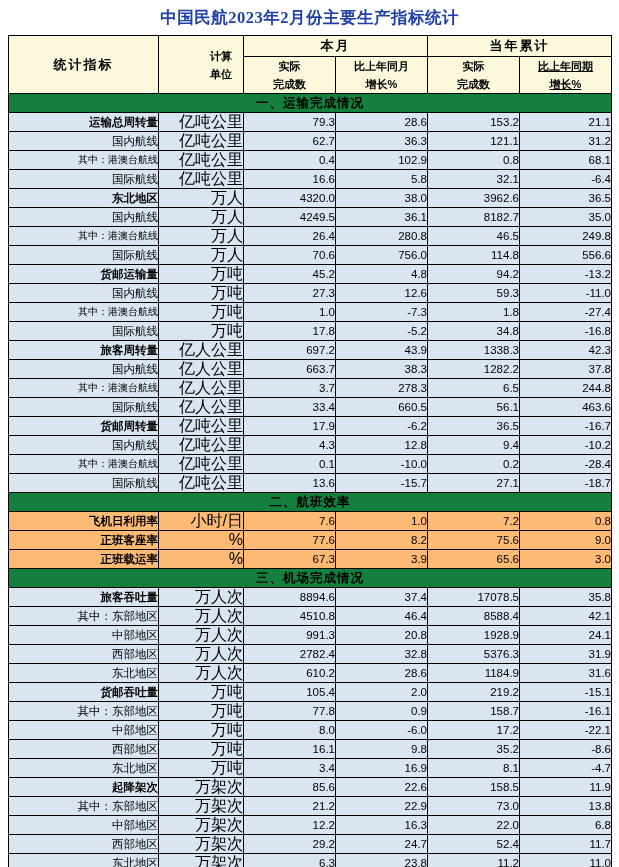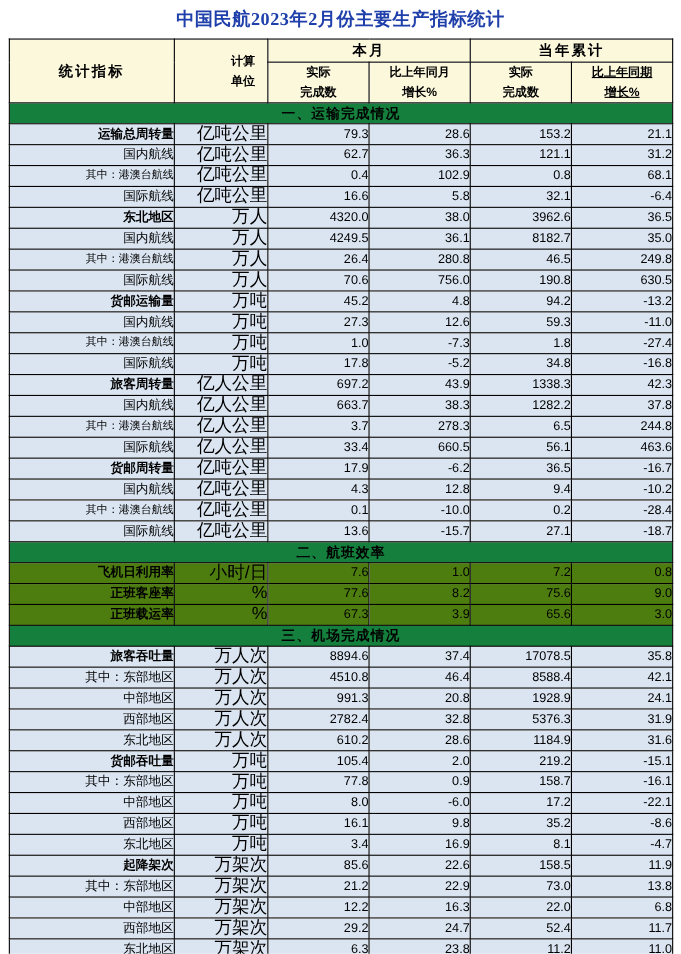--- a/index.html
+++ b/index.html
@@ -84,21 +84,21 @@
   .unit {
     text-align: right;
     font-size: 16px;
   }
   .num {
     text-align: right;
     padding-right: 5px;
     font-size: 11.5px;
   }
   .blue { background: #dbe5f1; }
-  .white { background: #4d7c0f; }
+  .white { background: #fdba74; }
   .col-label { width: 150px; }
   .col-unit { width: 85px; }
   .col-num { width: 92px; }
 </style>
 </head>
 <body>
 
 <div id="page">
 
   <div class="title">中国民航2023年2月份主要生产指标统计</div>
@@ -199,22 +199,22 @@
           <td class="num blue">26.4</td>
           <td class="num blue">280.8</td>
           <td class="num blue">46.5</td>
           <td class="num blue">249.8</td>
         </tr>
         <tr>
           <td class="lbl blue ind1">国际航线</td>
           <td class="unit blue">万人</td>
           <td class="num blue">70.6</td>
           <td class="num blue">756.0</td>
-          <td class="num blue">190.8</td>
-          <td class="num blue">630.5</td>
+          <td class="num blue">114.8</td>
+          <td class="num blue">556.6</td>
         </tr>
         <tr>
           <td class="lbl blue bold">货邮运输量</td>
           <td class="unit blue">万吨</td>
           <td class="num blue">45.2</td>
           <td class="num blue">4.8</td>
           <td class="num blue">94.2</td>
           <td class="num blue">-13.2</td>
         </tr>
         <tr>

